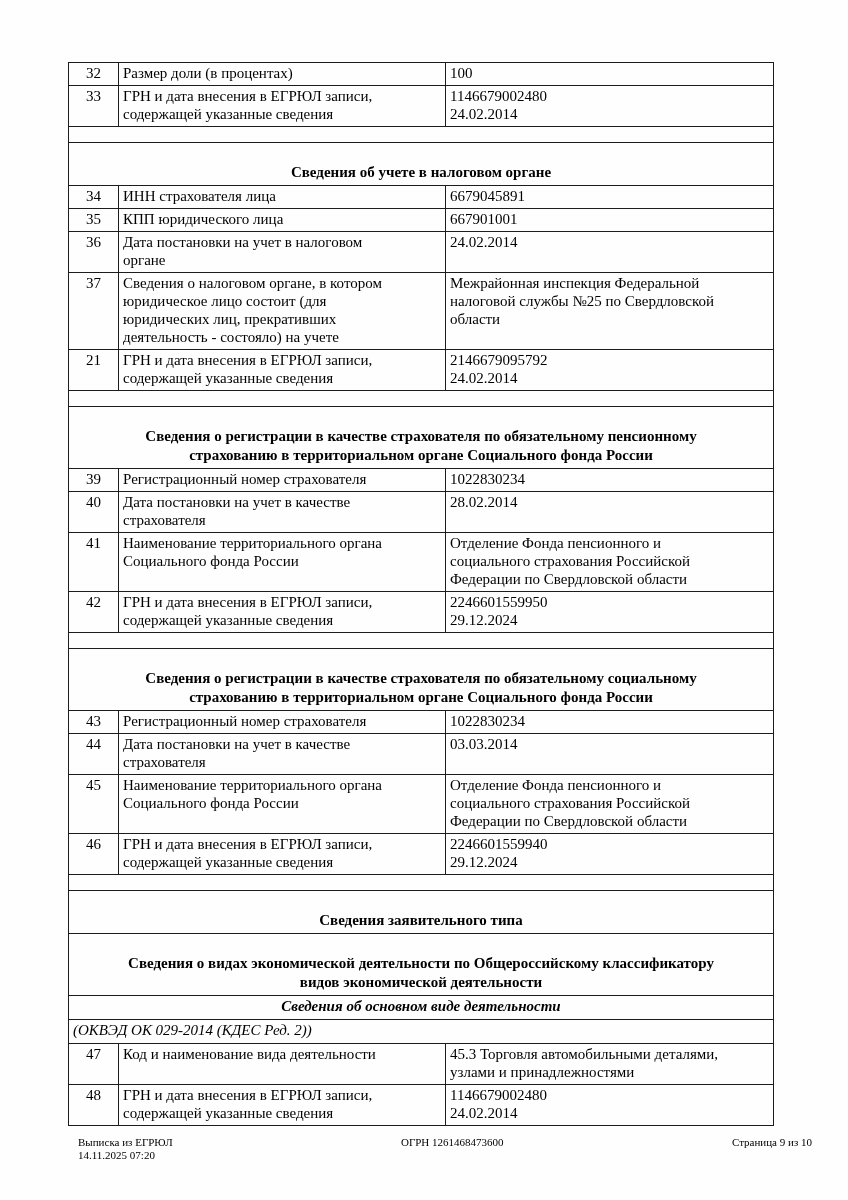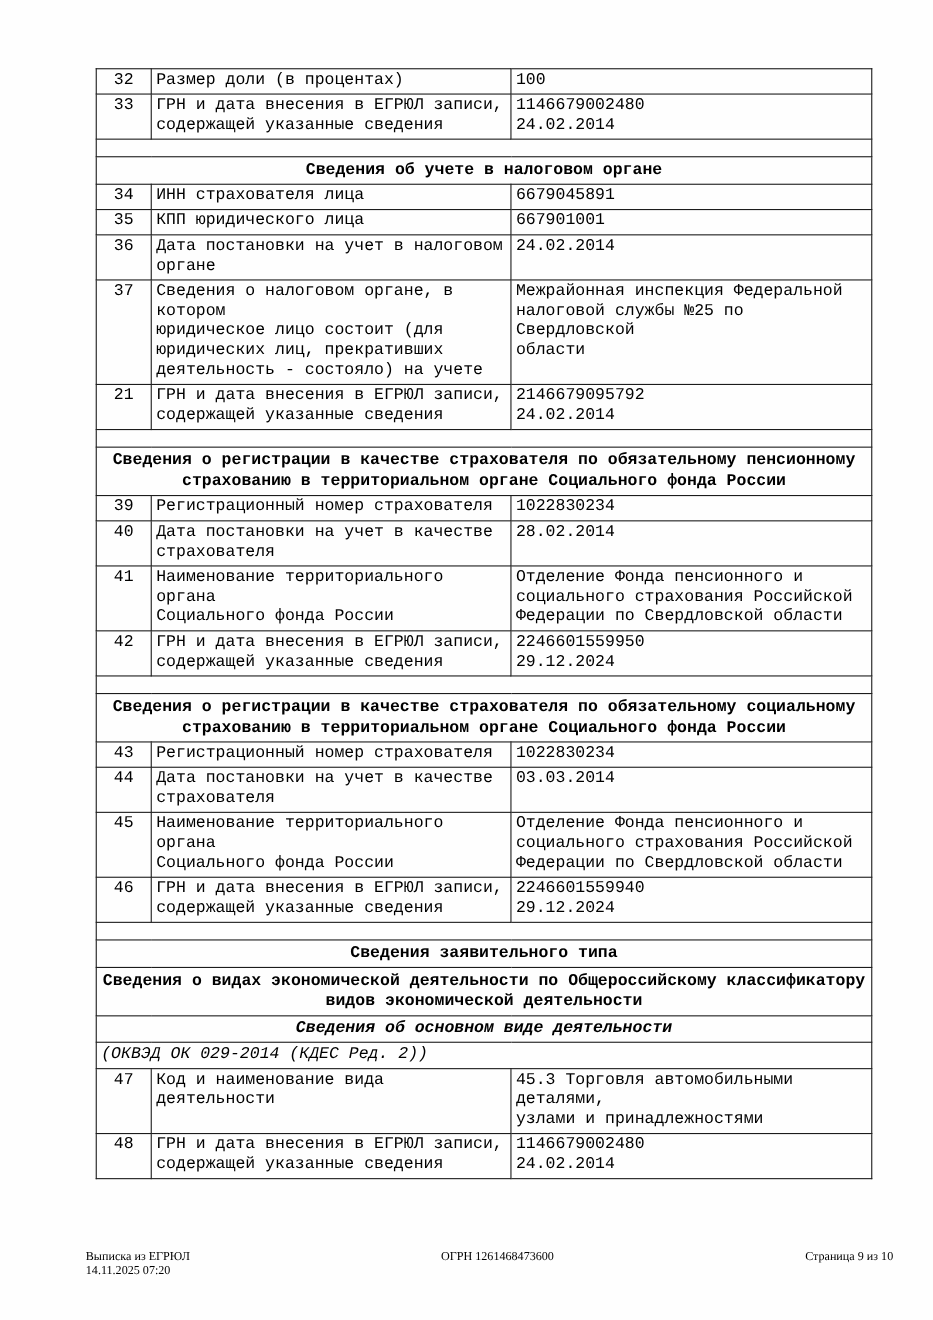--- a/index.html
+++ b/index.html
@@ -15,44 +15,43 @@
     color: #000;
     overflow: hidden;
   }
   .page {
     position: absolute;
     inset: 0;
     background: #fefefe;
   }
   table.doc-table {
     position: absolute;
-    left: 87px;
+    left: 68px;
     top: 62px;
     width: 705px;
     border-collapse: collapse;
     table-layout: fixed;
-    font-family: Liberation Mono, monospace;
   }
   table.doc-table td {
     border: 1px solid #1c1c1c;
     vertical-align: top;
     font-size: 15px;
     line-height: 18px;
     padding: 1px 4px 3px 4px;
     white-space: pre-line;
   }
   td.num {
     text-align: center;
     padding-left: 1px;
     padding-right: 1px;
   }
   tr.hdr td {
     font-weight: bold;
     text-align: center;
-    padding-top: 2px;
+    padding-top: 20px;
     padding-bottom: 3px;
     line-height: 19px;
   }
   tr.hdr-bold-italic td {
     font-weight: bold;
     font-style: italic;
     text-align: center;
     line-height: 19px;
   }
   tr.hdr-italic td {

